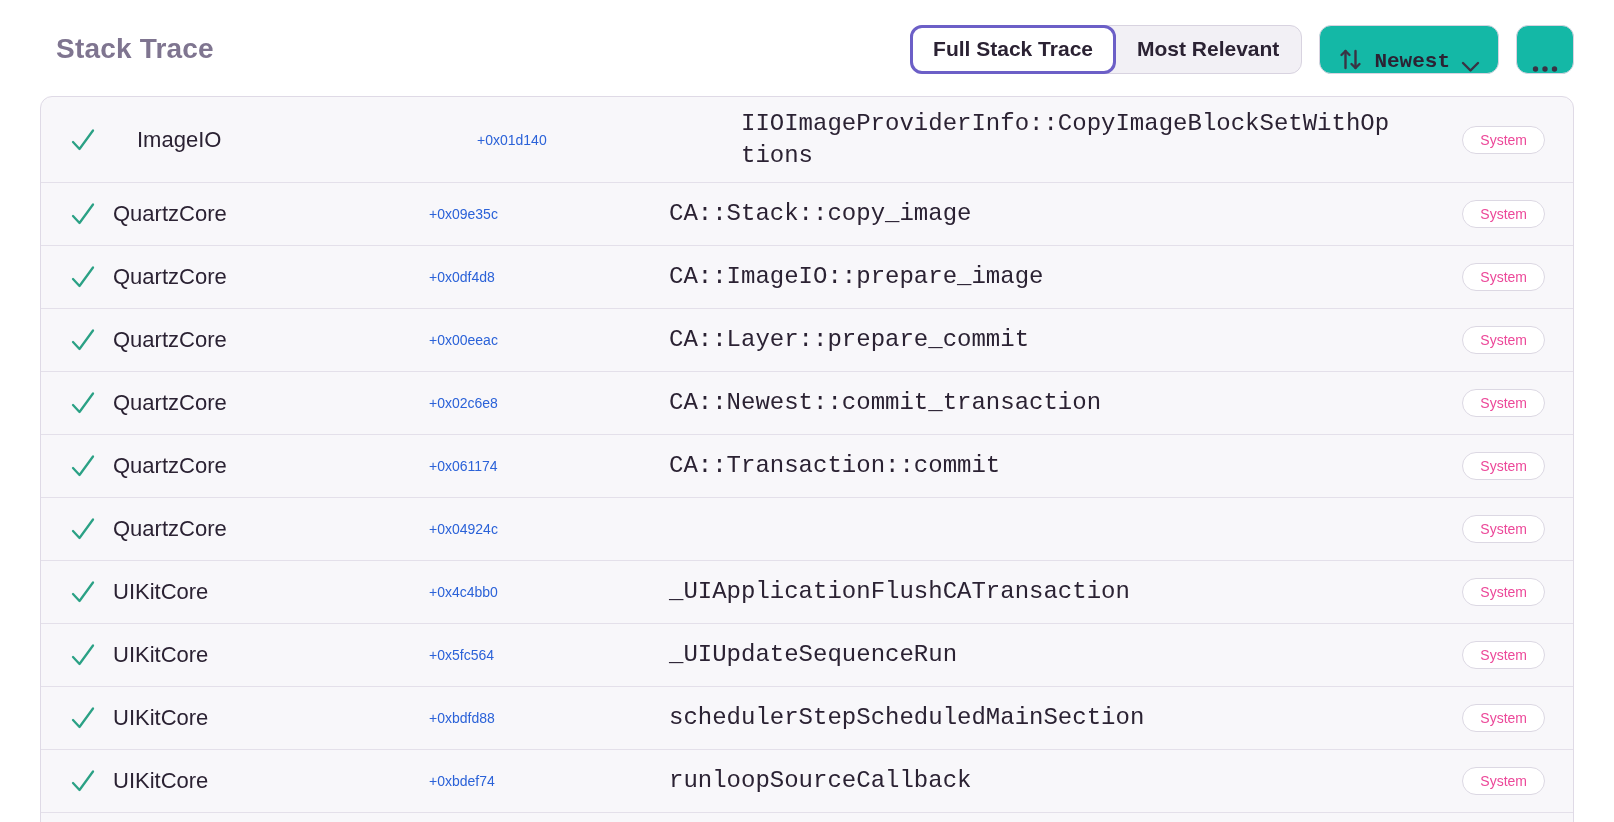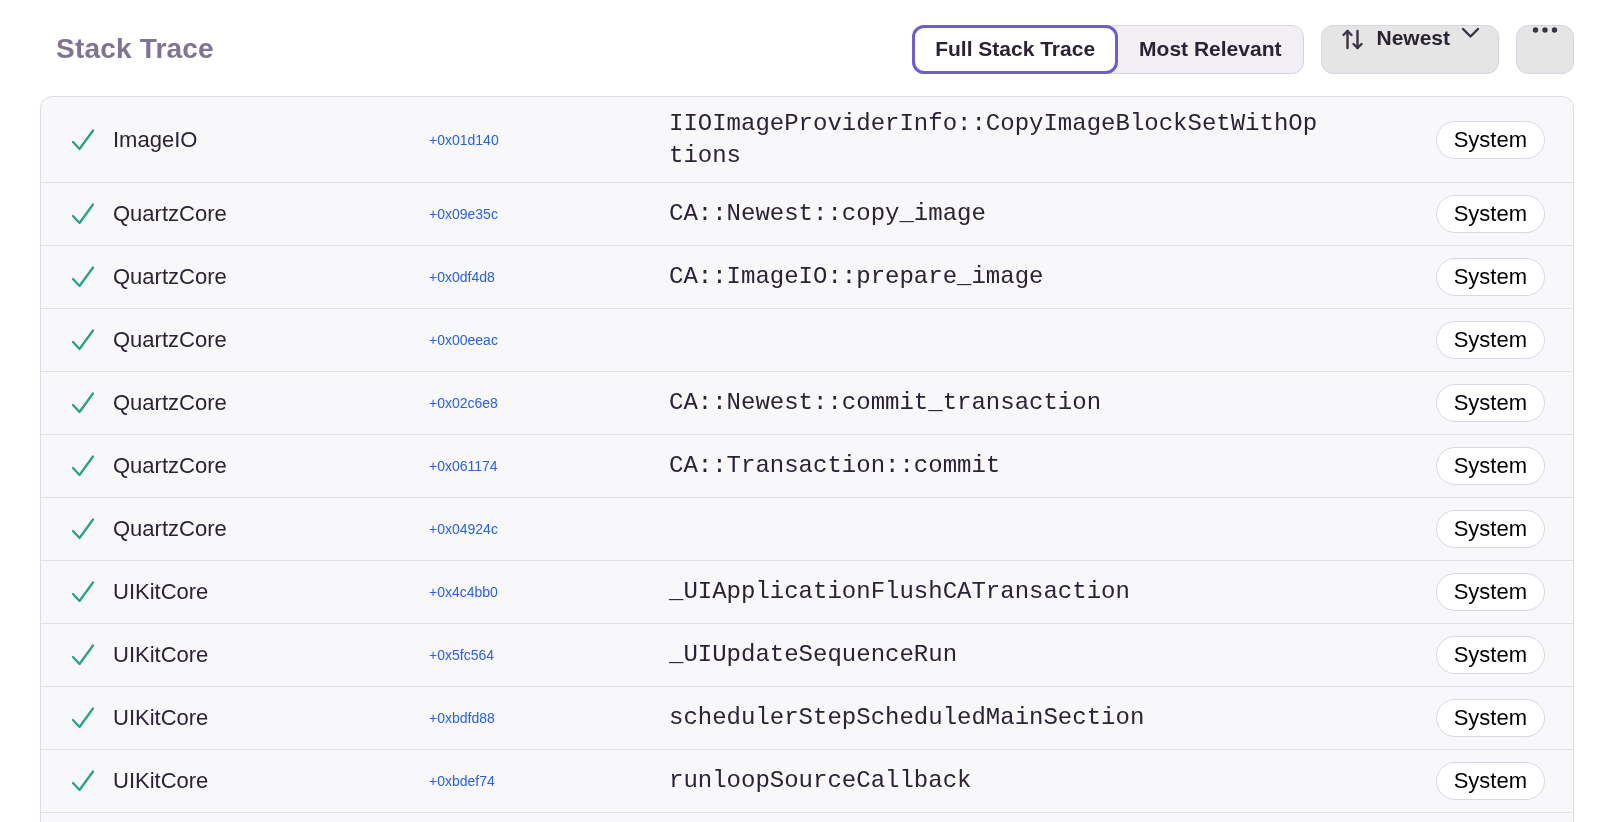--- a/index.html
+++ b/index.html
@@ -27,60 +27,60 @@
     display: flex; align-items: center; padding: 0 22px;
     font-size: 21px; font-weight: 600; color: var(--text-dark, #2B2233);
     border-radius: 12px; cursor: pointer; white-space: nowrap;
   }
   .seg-option.selected {
     background: #ffffff; border: 3px solid var(--accent-purple, #6C5FC7);
     font-weight: 700; margin: -1px; padding: 0 20px;
   }
 
   .btn {
-    display: flex; align-items: flex-start; gap: 11px; height: 49px;
-    background: #e5e5e5; border: 1px solid #D8D3E0; border-radius: 12px;
+    display: flex; align-items: flex-end; gap: 11px; height: 49px;
+    background: #14b8a6; border: 1px solid #D8D3E0; border-radius: 12px;
     padding: 0 18px; font-size: 21px; font-weight: 700;
-    color: var(--text-dark, #2B2233); cursor: pointer; white-space: nowrap;
+    color: var(--text-dark, #2B2233); cursor: pointer; white-space: nowrap; font-family: Liberation Mono, monospace;
   }
   .btn svg { display: block; }
   .btn.icon-only { padding: 0 15px; }
 
   
   .card {
     border: 1px solid var(--border-light, #DFDAE6);
     border-radius: 12px 12px 0 0;
     background: var(--row-bg, #F8F7FA);
     overflow: hidden;
   }
   .row {
     display: grid;
     grid-template-columns: 44px 316px 240px 1fr auto;
     align-items: center;
     min-height: 63px;
     padding: 6px 28px;
     border-top: 1px solid var(--divider, #E4E0EA);
     cursor: pointer;
   }
-  .rows .row:first-child { border-top: none; min-height: 85px; }
+  .rows .row:first-child { border-top: none; min-height: 85px; gap: 24px; }
   .cell.check svg { display: block; }
   .cell.module { font-size: 22px; color: var(--text-dark, #2B2233); }
   .cell.addr {
     font-size: 14px; color: var(--link-blue, #2B62D8);
     text-decoration: none; cursor: pointer; justify-self: start;
   }
   .cell.func {
     font-family: Liberation Mono, monospace;
     font-size: 24px; line-height: 1.33; color: var(--text-dark, #2B2233);
     max-width: 658px; word-break: break-all;
   }
   .badge {
     justify-self: end;
     background: #ffffff; border: 1.5px solid #DCD8E3; border-radius: 21px;
-    padding: 5px 17px; font-size: 22px; color: #000000; white-space: nowrap;
+    padding: 5px 17px; font-size: 14px; color: #ec4899; white-space: nowrap;
   }
   .row.partial { height: 46px; border-top: 1px solid var(--divider, #E4E0EA); }
 </style>
 </head>
 <body>
 
 <div class="page">
 
   <div class="header-bar">
     <div class="page-title">Stack Trace</div>
@@ -135,21 +135,21 @@
   </div>
 
   <div class="row">
     <span class="cell check">
       <svg width="28" height="28" viewBox="0 0 28 28" fill="none" stroke="#2BA185" stroke-width="2.3" stroke-linecap="round" stroke-linejoin="round">
         <path d="M4 16 L10.5 23 L24 4.5"></path>
       </svg>
     </span>
     <span class="cell module">QuartzCore</span>
     <a class="cell addr">+0x09e35c</a>
-    <span class="cell func">CA::Newest::copy_image</span>
+    <span class="cell func">CA::Stack::copy_image</span>
     <span class="badge">System</span>
   </div>
 
   <div class="row">
     <span class="cell check">
       <svg width="28" height="28" viewBox="0 0 28 28" fill="none" stroke="#2BA185" stroke-width="2.3" stroke-linecap="round" stroke-linejoin="round">
         <path d="M4 16 L10.5 23 L24 4.5"></path>
       </svg>
     </span>
     <span class="cell module">QuartzCore</span>
@@ -159,20 +159,21 @@
   </div>
 
   <div class="row">
     <span class="cell check">
       <svg width="28" height="28" viewBox="0 0 28 28" fill="none" stroke="#2BA185" stroke-width="2.3" stroke-linecap="round" stroke-linejoin="round">
         <path d="M4 16 L10.5 23 L24 4.5"></path>
       </svg>
     </span>
     <span class="cell module">QuartzCore</span>
     <a class="cell addr">+0x00eeac</a>
+    <span class="cell func">CA::Layer::prepare_commit</span>
     <span class="badge">System</span>
   </div>
 
   <div class="row">
     <span class="cell check">
       <svg width="28" height="28" viewBox="0 0 28 28" fill="none" stroke="#2BA185" stroke-width="2.3" stroke-linecap="round" stroke-linejoin="round">
         <path d="M4 16 L10.5 23 L24 4.5"></path>
       </svg>
     </span>
     <span class="cell module">QuartzCore</span>

